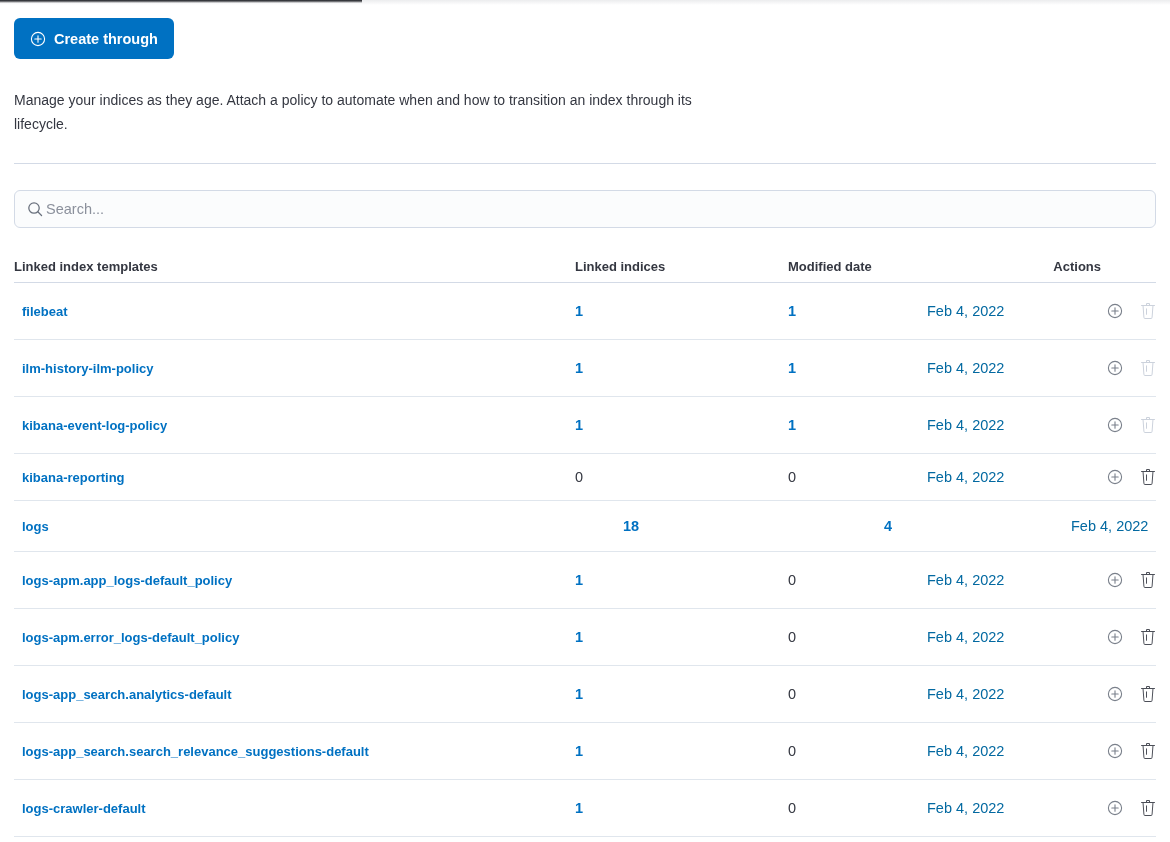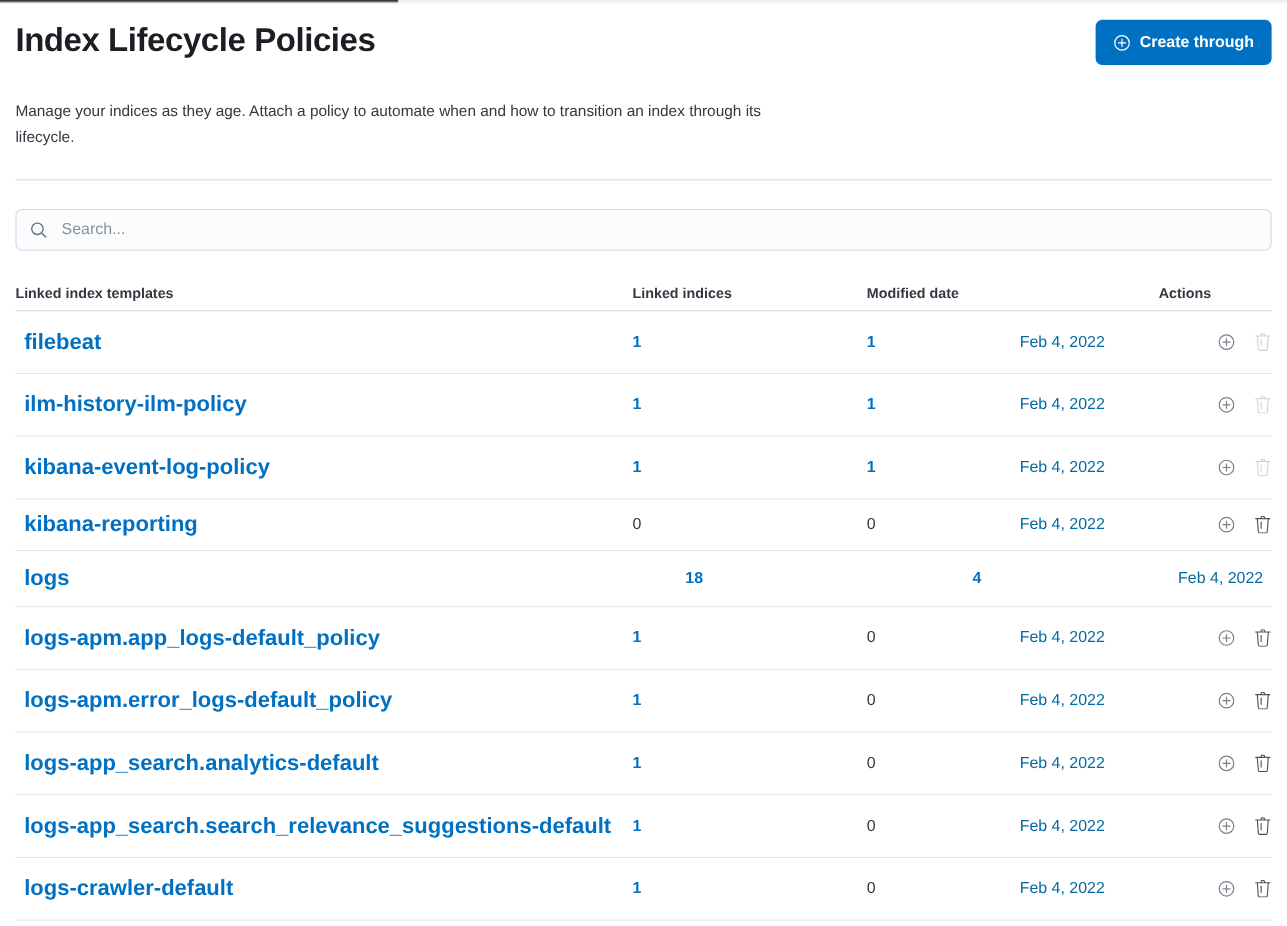--- a/index.html
+++ b/index.html
@@ -48,21 +48,21 @@
     margin: 29px 0 0; max-width: 704px;
     font-size: 14px; line-height: 24px; color: #343741;
   }
 
   hr.rule { border: none; border-top: 1px solid #d3dae6; margin: 27px 0 0; }
 
   
   .search-bar {
     margin-top: 26px; height: 38px;
     background: #fbfcfd; border: 1px solid #d3dae6; border-radius: 6px;
-    display: flex; align-items: center; gap: 10px; padding: 0 12px;
+    display: flex; align-items: center; padding: 0 12px;
   }
   .search-bar .search-ico { color: #69707d; display: flex; flex: none; }
   .search-bar input {
     border: none; outline: none; background: transparent; flex: 1;
     font-family: inherit; font-size: 14.5px; color: #343741;
   }
   .search-bar input::placeholder { color: #8b909c; }
 
   
   .table { margin-top: 22px; }
@@ -75,21 +75,21 @@
   .th { font-size: 13px; font-weight: 700; color: #343741; }
   .th.name-col { padding-left: 8px; display: flex; align-items: center; gap: 6px; cursor: pointer; }
   .th.actions-col { text-align: right; padding-right: 6px; }
   .sort-arrow { display: flex; color: #343741; }
 
   .tr { min-height: 57px; border-bottom: 1px solid #e0e6ed; }
   .tr:nth-child(4) { min-height: 47px; }
   .tr:nth-child(5) { min-height: 51px; gap: 48px; }
   .td.name-col { padding-left: 8px; }
   .policy-link {
-    color: #0071c2; font-size: 20px; font-weight: 600;
+    color: #0071c2; font-size: 13px; font-weight: 600;
     text-decoration: none; cursor: pointer;
   }
   .count { font-size: 14.5px; color: #343741; }
   .count-link { color: #0071c2; font-weight: 600; cursor: pointer; }
   .td.date-col { font-size: 14.5px; color: #0369a1; }
   .td.actions-col {
     display: flex; justify-content: flex-end; align-items: center;
     gap: 17px; padding-right: 6px;
   }
   .icon-btn {
@@ -103,21 +103,20 @@
 </style>
 </head>
 <body>
 
 <div class="top-shadow"></div>
 <div class="top-dark-strip"></div>
 
 <div class="page">
 
   <div class="page-header">
-    <h1 class="page-title">Index Lifecycle Policies</h1>
     <button class="create-btn">
       <span>
         <svg width="16" height="16" viewBox="0 0 16 16" fill="none" stroke="currentColor">
           <circle cx="8" cy="8" r="6.6" stroke-width="1.1"></circle>
           <path d="M8 4.8v6.4M4.8 8h6.4" stroke-width="1.1" stroke-linecap="round"></path>
         </svg>
       </span>
       <span>Create through</span>
     </button>
   </div>

